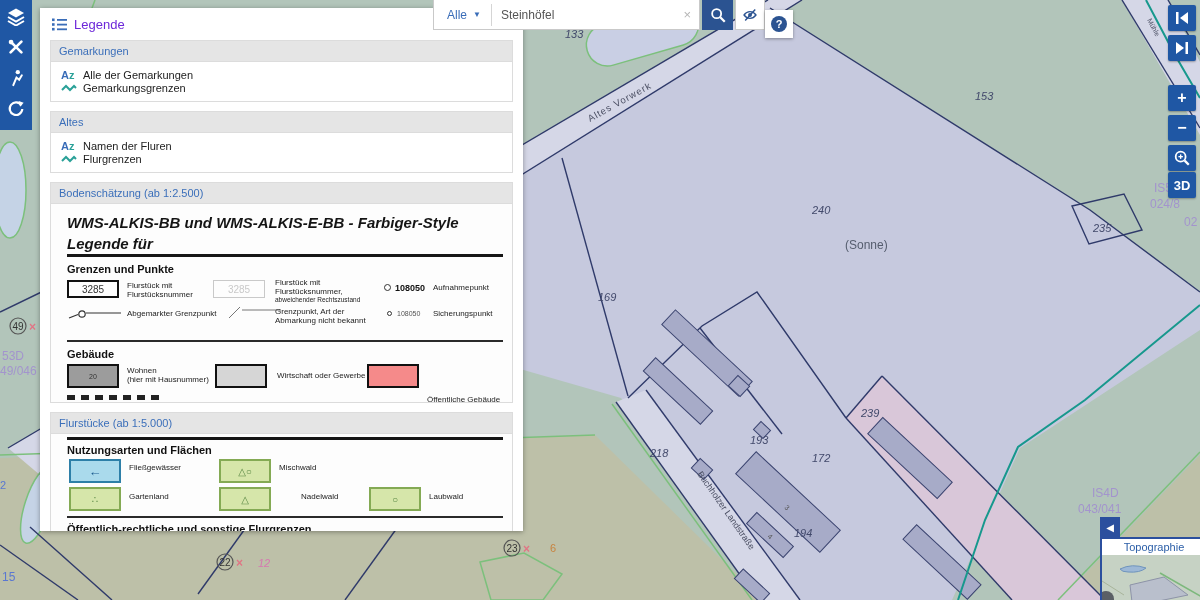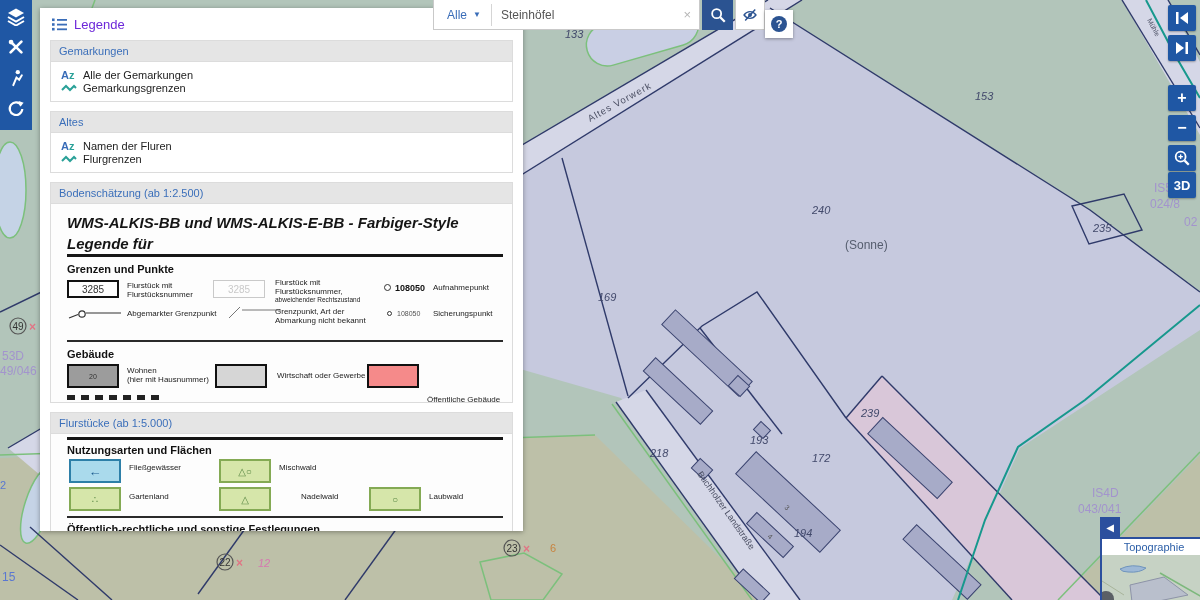--- a/index.html
+++ b/index.html
@@ -413,21 +413,21 @@
       <span class="abs sm" style="left:78px; top:29px;">Fließgewässer</span>
       <div class="abs nbox" style="left:168px; top:25px;">△○</div>
       <span class="abs sm" style="left:228px; top:29px;">Mischwald</span>
       <div class="abs nbox" style="left:18px; top:53px;">∴</div>
       <span class="abs sm" style="left:78px; top:58px;">Gartenland</span>
       <div class="abs nbox" style="left:168px; top:53px;">△</div>
       <span class="abs sm" style="left:228px; top:58px;margin-left:22px;">Nadelwald</span>
       <div class="abs nbox" style="left:318px; top:53px;">○</div>
       <span class="abs sm" style="left:378px; top:58px;">Laubwald</span>
       <div class="abs rule2" style="left:16px; top:82px;"></div>
-      <div class="abs gh" style="left:16px; top:89px;">Öffentlich-rechtliche und sonstige Festlegungen</div>
+      <div class="abs gh" style="left:16px; top:89px;">Öffentlich-rechtliche und sonstige Flurgrenzen</div>
 
     </div>
   </div>
 </div>
 
 <div id="minimap-collapse">
     <span>◀</span>
   </div>
 <div id="minimap">
   <div id="minimap-title">Topographie</div>

